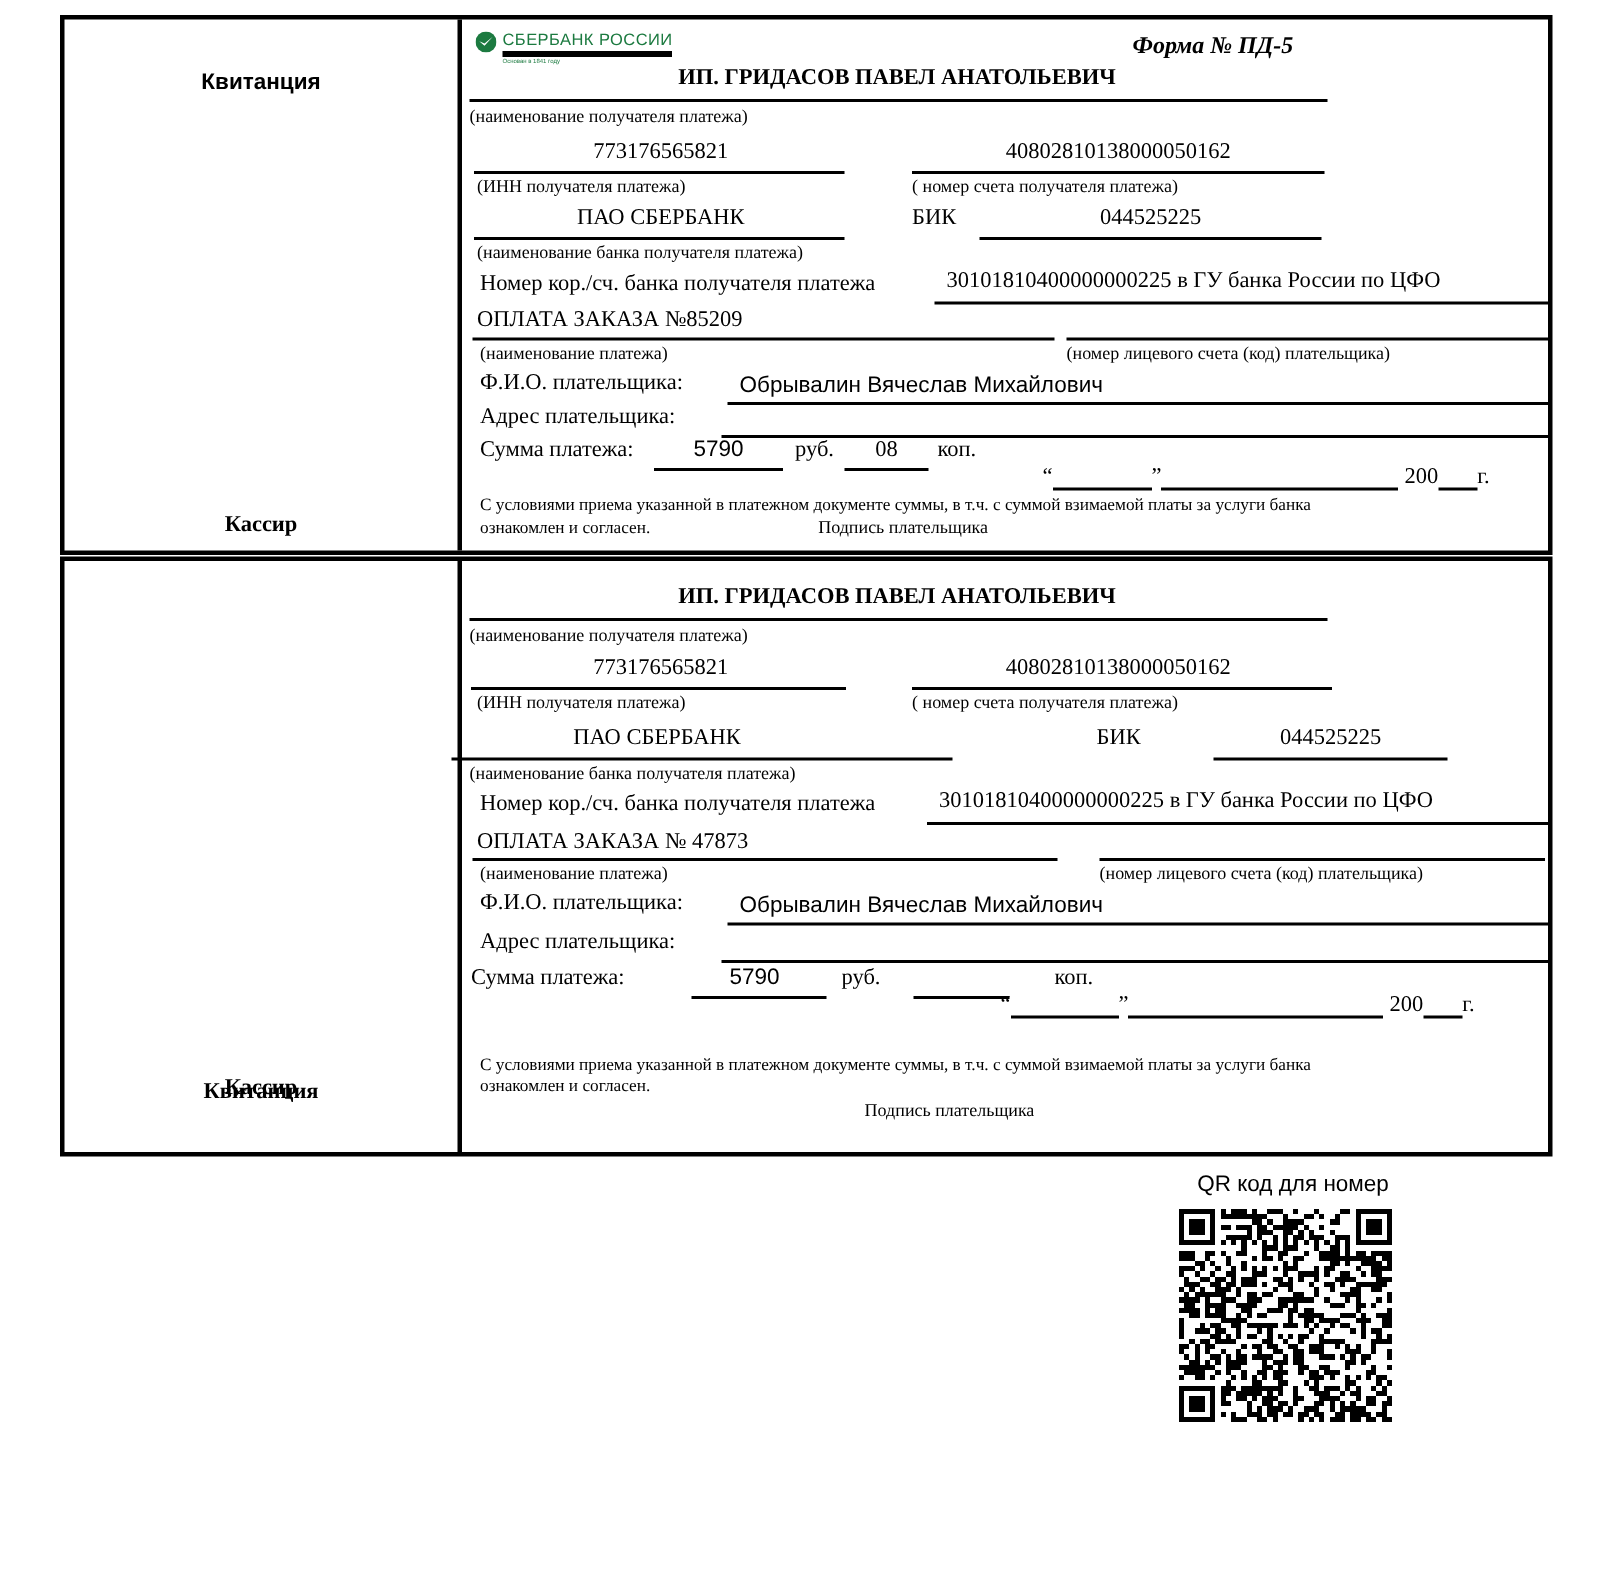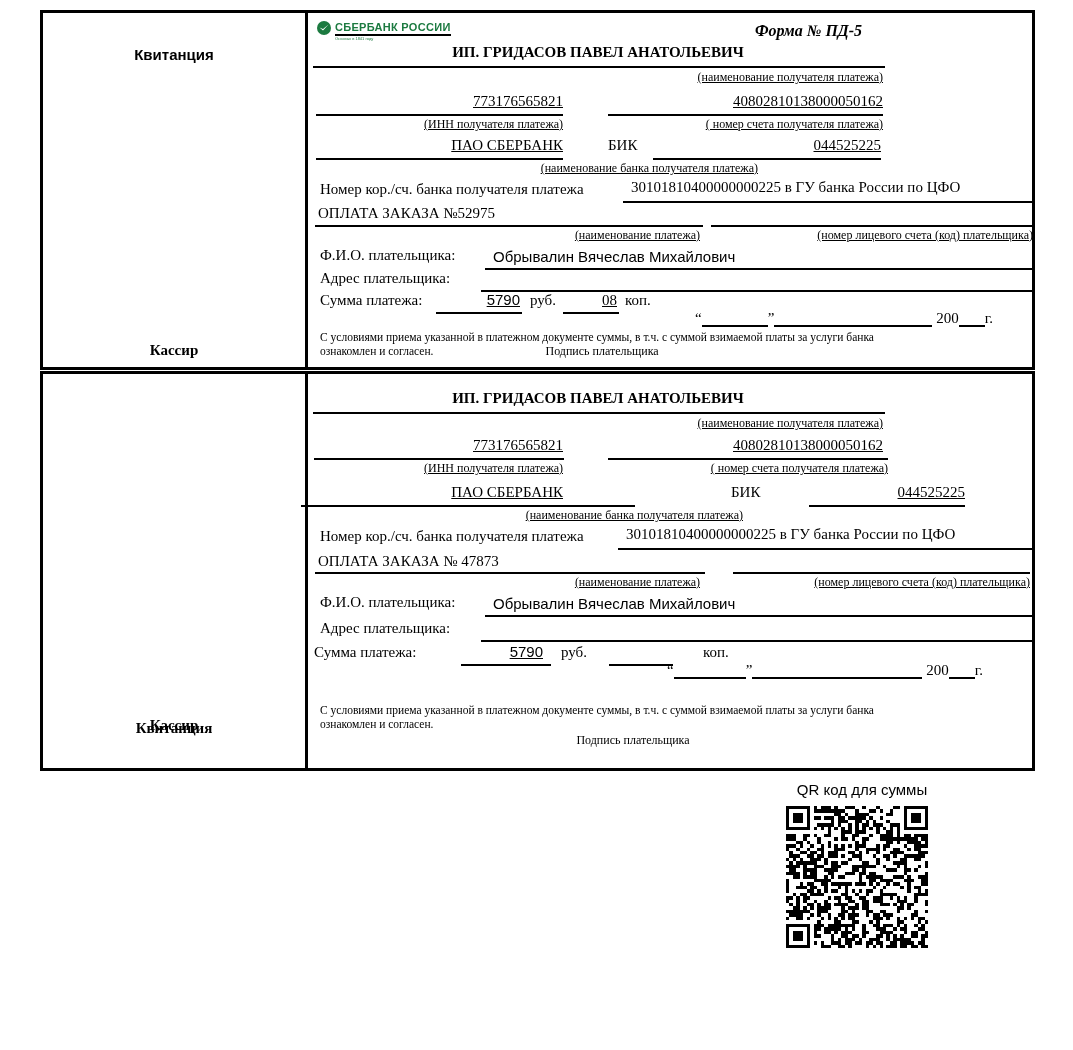--- a/index.html
+++ b/index.html
@@ -2,30 +2,30 @@
 <html><head>
 <meta charset="utf-8">
 <style>
   * { margin:0; padding:0; box-sizing:border-box; }
   html,body { width:1073px; height:1050px; background:#fff; }
   body { position:relative; font-family:"Liberation Serif","DejaVu Serif",serif; font-size:15px; color:#000; }
   .sec  { position:absolute; border:3px solid #000; background:#fff; }
   .side { position:absolute; left:0; top:0; bottom:0; width:265px; border-right:3px solid #000; }
   .abs  { position:absolute; }
   .line { position:absolute; height:2px; background:#000; }
-  .cap  { font-size:12px; text-align:right; white-space:nowrap;text-decoration:underline; }
-  .val  { font-size:15px; text-align:right; white-space:nowrap;text-decoration:underline; }
+  .cap  { font-size:12px; text-align:left; white-space:nowrap; }
+  .val  { font-size:15px; text-align:center; white-space:nowrap; }
   .lbl  { font-size:15px; white-space:nowrap; }
   .b    { font-weight:bold; }
   .sans { font-family:"Liberation Sans","DejaVu Sans",sans-serif; }
   .side-title { position:absolute; width:100%; text-align:center; font-weight:bold; font-size:15px; }
   .forma { font-style:italic; font-weight:bold; font-size:16px; white-space:nowrap; }
   .recipient { font-weight:bold; font-size:15px; text-align:center; white-space:nowrap; }
   .logo { display:flex; align-items:flex-start; gap:4px; }
-  .logo-txt  { font-family:"Liberation Sans",sans-serif; font-weight:bold; font-size:11px; color:#1c7a40; letter-spacing:.3px; border-bottom:2px solid #000000; padding-bottom:1px; white-space:nowrap; }
+  .logo-txt  { font-family:"Liberation Sans",sans-serif; font-weight:normal; font-size:11px; color:#1c7a40; letter-spacing:.3px; border-bottom:4px solid #000000; padding-bottom:1px; white-space:nowrap; }
   .logo-tag  { font-family:"Liberation Sans",sans-serif; font-size:4px; color:#1c7a40; white-space:nowrap; }
   .dateline { position:absolute; display:flex; align-items:flex-end; font-size:15px; white-space:nowrap; }
   .dseg { display:inline-block; border-bottom:2px solid #000; height:17px; }
   .agree { font-size:11.5px; line-height:13.5px; }
   .agree-row { display:flex; align-items:baseline; }
   .sig { font-weight:normal; font-size:12px; white-space:nowrap; }
   .qr-title { position:absolute; left:752px; top:781px; width:220px; text-align:center; font-family:"Liberation Sans",sans-serif; font-size:15px; }
   #qr-box { position:absolute; left:786px; top:806px; width:142px; height:142px; }
 </style>
 </head>
@@ -64,21 +64,21 @@
   <div class="abs lbl" style="left:565px; top:124px;">БИК</div>
   <div class="abs val" style="left:610px; top:124px; width:228px;">044525225</div>
   <div class="line" style="left:273px; top:145px; width:247px;"></div>
   <div class="line" style="left:610px; top:145px; width:228px;"></div>
   <div class="abs cap" style="left:275px; top:148px; width:440px;">(наименование банка получателя платежа)</div>
 
   <div class="abs lbl" style="left:277px; top:168px;">Номер кор./сч. банка получателя платежа</div>
   <div class="abs lbl" style="left:588px; top:166px;">30101810400000000225 в ГУ банка России по ЦФО</div>
   <div class="line" style="left:580px; top:188px; width:410px;"></div>
 
-  <div class="abs lbl" style="left:275px; top:192px;">ОПЛАТА ЗАКАЗА №52975</div>
+  <div class="abs lbl" style="left:275px; top:192px;">ОПЛАТА ЗАКАЗА №85209</div>
   <div class="line" style="left:272px; top:212px; width:388px;"></div>
   <div class="line" style="left:668px; top:212px; width:322px;"></div>
   <div class="abs cap" style="left:277px; top:215px; width:380px;">(наименование платежа)</div>
   <div class="abs cap" style="left:668px; top:215px; width:322px;">(номер лицевого счета (код) плательщика)</div>
 
   <div class="abs lbl" style="left:277px; top:234px;">Ф.И.О. плательщика:</div>
   <div class="abs lbl sans" style="left:450px; top:235px;">Обрывалин Вячеслав Михайлович</div>
   <div class="line" style="left:442px; top:255px; width:548px;"></div>
 
   <div class="abs lbl" style="left:277px; top:257px;">Адрес плательщика:</div>
@@ -172,21 +172,21 @@
       <span>г.</span>
   </div>
 
   <div class="abs agree" style="left:277px; top:330px; width:660px;">
     <div>С условиями приема указанной в платежном документе суммы, в т.ч. с суммой взимаемой платы за услуги банка</div>
     <div>ознакомлен и согласен.</div>
   </div>
   <div class="abs sig" style="left:430px; top:359px; width:320px; text-align:center;">Подпись плательщика</div>
 </div>
 
-<div class="qr-title">QR код для суммы</div>
+<div class="qr-title">QR код для номер</div>
 <div id="qr-box"><svg width="142" height="142" viewBox="0 0 41 41" shape-rendering="crispEdges" fill="#000">
       <rect width="41" height="41" fill="#fff"></rect>
       <rect x="0" y="0" width="1" height="1"></rect>
       <rect x="1" y="0" width="1" height="1"></rect>
       <rect x="2" y="0" width="1" height="1"></rect>
       <rect x="3" y="0" width="1" height="1"></rect>
       <rect x="4" y="0" width="1" height="1"></rect>
       <rect x="5" y="0" width="1" height="1"></rect>
       <rect x="6" y="0" width="1" height="1"></rect>
       <rect x="8" y="0" width="1" height="1"></rect>

